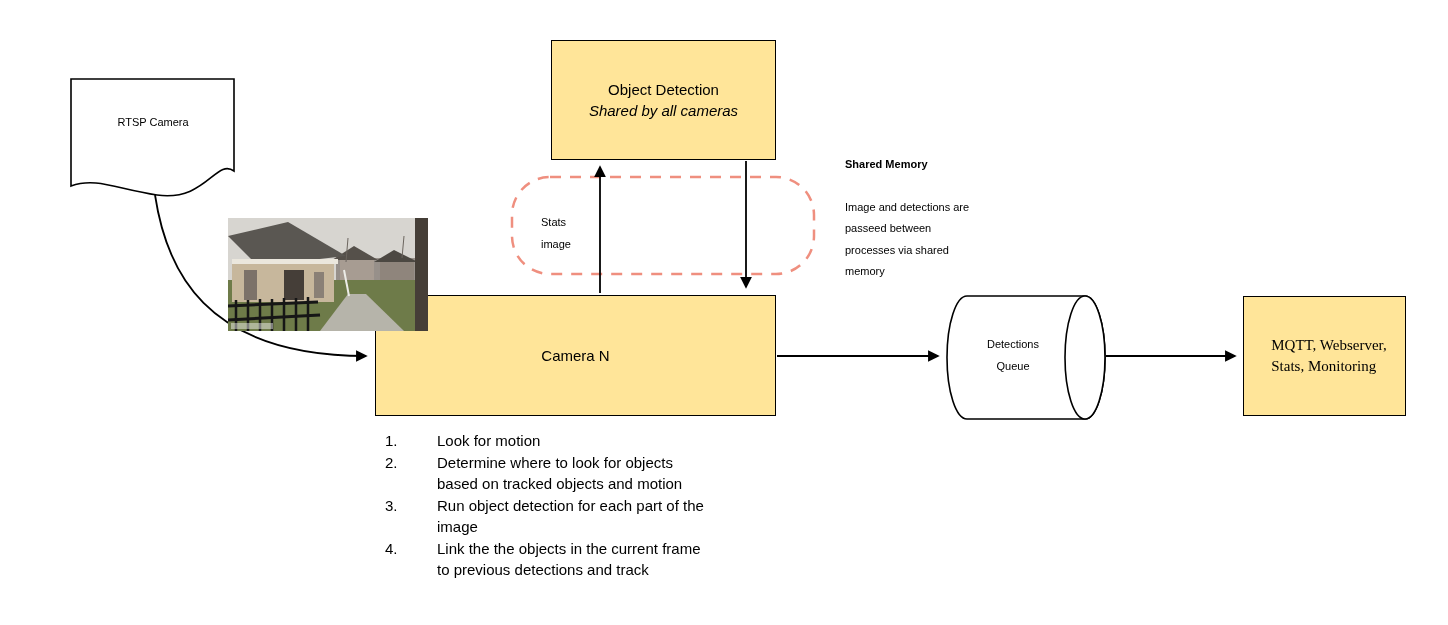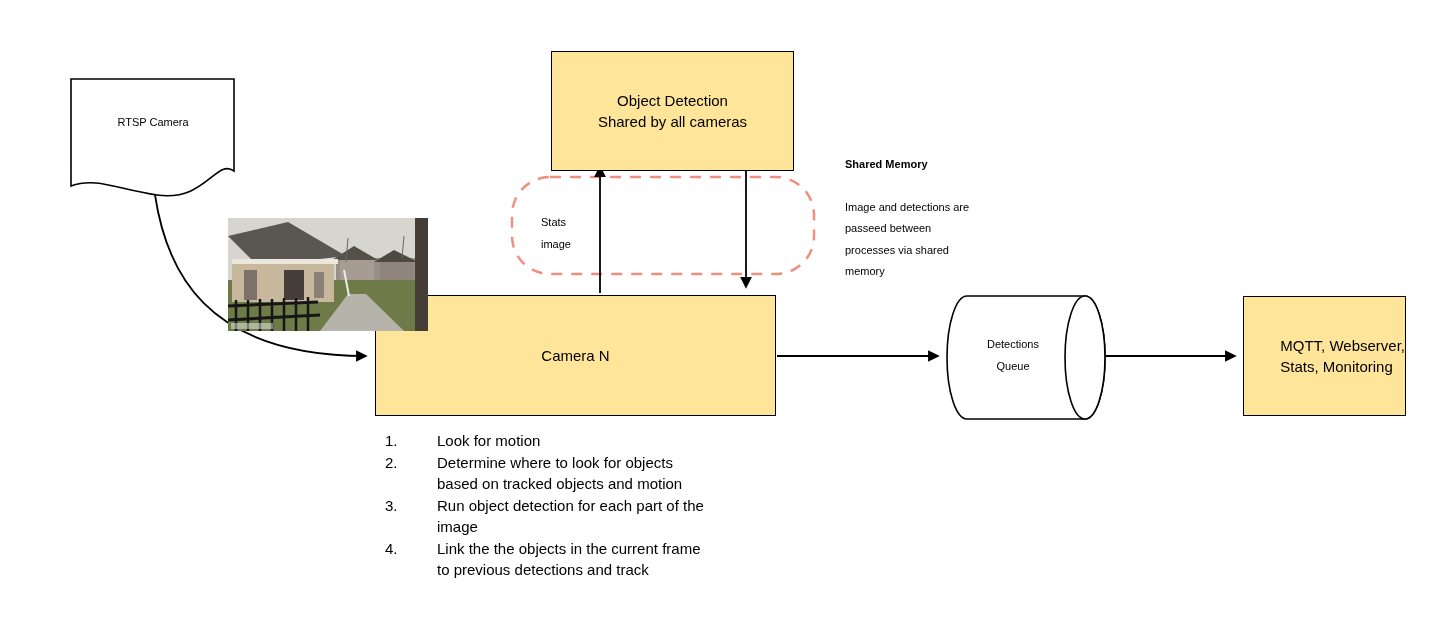--- a/index.html
+++ b/index.html
@@ -6,24 +6,24 @@
   html, body { background: #ffffff; }
   body { font-family: "Liberation Sans", "DejaVu Sans", sans-serif; color: #000; }
   #canvas { position: relative; width: 1448px; height: 625px; background: #fff; overflow: hidden; }
   .layer { position: absolute; left: 0; top: 0; z-index: 1; pointer-events: none; }
   .node {
     position: absolute; z-index: 2;
     background: #ffe599; border: 1.5px solid #000;
     display: flex; flex-direction: column; align-items: center; justify-content: center;
     font-size: 15px; line-height: 21px; text-align: center;
   }
-  .node.mqtt-node { align-items: flex-end; text-align: left; padding-left: 9px; }
+  .node.mqtt-node { align-items: center; text-align: left; padding-left: 9px; font-family: Liberation Serif, serif; }
   .txt { position: absolute; z-index: 2; font-size: 11px; line-height: 21.5px; white-space: pre-line; }
   .bold { font-weight: 700; }
-  .italic { }
+  .italic { font-style: italic; }
   .center { text-align: center; }
   .steps { position: absolute; z-index: 2; font-size: 15px; line-height: 21.5px; }
   .step { display: flex; align-items: flex-start; }
   .step-num { width: 52px; flex: 0 0 52px; }
   .step-text { white-space: pre-line; }
   .snapshot { position: absolute; z-index: 3; display: block; }
 </style>
 </head>
 <body>
 
@@ -49,21 +49,21 @@
     <line x1="777" y1="356" x2="938" y2="356" stroke="#000" stroke-width="1.8" marker-end="url(#arrow)"></line>
 
     <line x1="1106" y1="356" x2="1235" y2="356" stroke="#000" stroke-width="1.8" marker-end="url(#arrow)"></line>
 
     <path d="M 967 296 L 1085 296 A 20 61.5 0 0 1 1085 419 L 967 419 A 20 61.5 0 0 1 967 296 Z" fill="#fff" stroke="#000" stroke-width="1.6"></path>
     <ellipse cx="1085" cy="357.5" rx="20" ry="61.5" fill="#fff" stroke="#000" stroke-width="1.6"></ellipse>
   </svg>
 
   <div class="txt center" style="left:83px; top:112px; width:140px;">RTSP Camera</div>
 
-  <div class="node" style="left:551px; top:51px; width:243px; height:120px;text-align:center;">
+  <div class="node" style="left:551px; top:40px; width:225px; height:120px;text-align:center;">
     <div>Object Detection</div>
     <div class="italic">Shared by all cameras</div>
   </div>
 
   <div class="txt" style="left:541px; top:212px; width:56px;">Stats
 image</div>
 
   <div class="txt" style="left:845px; top:132px; width:215px;">
     <div class="bold">Shared Memory</div>
     <div>Image and detections are

